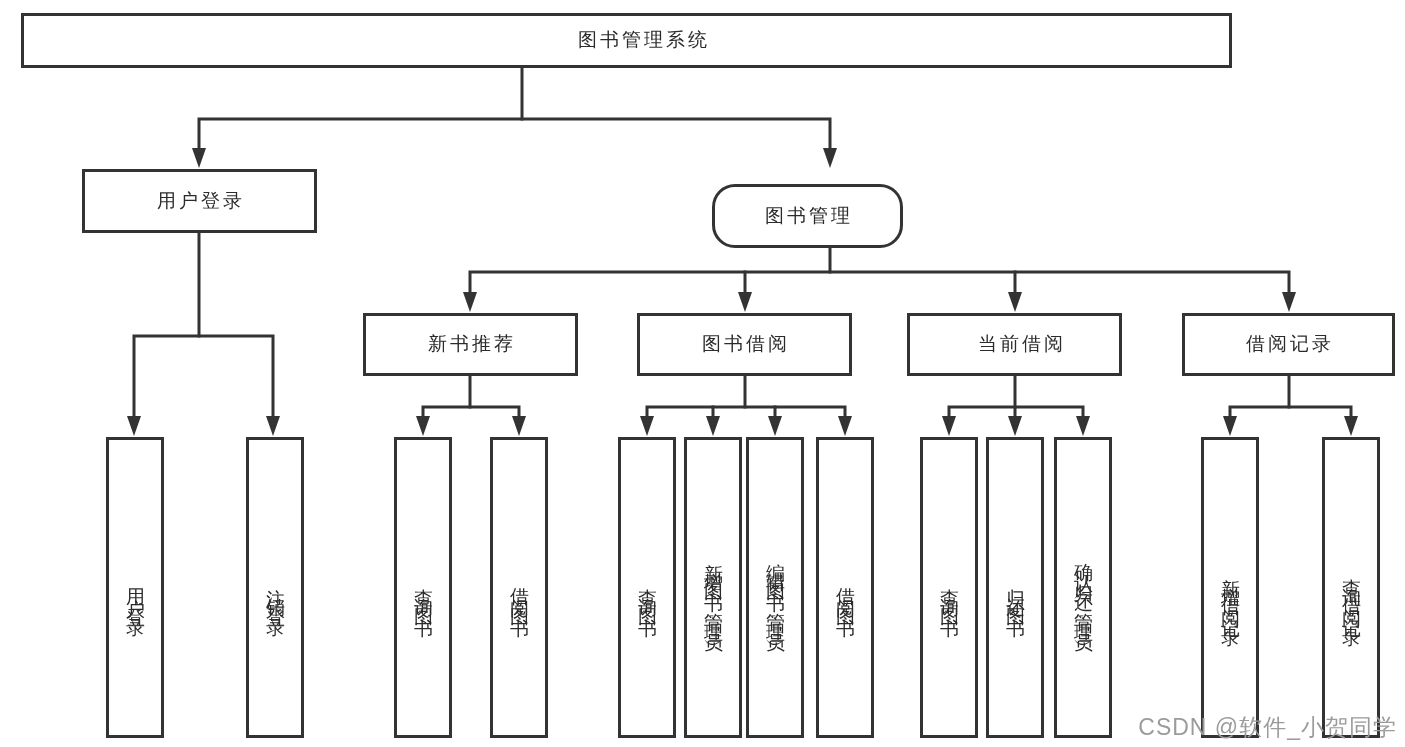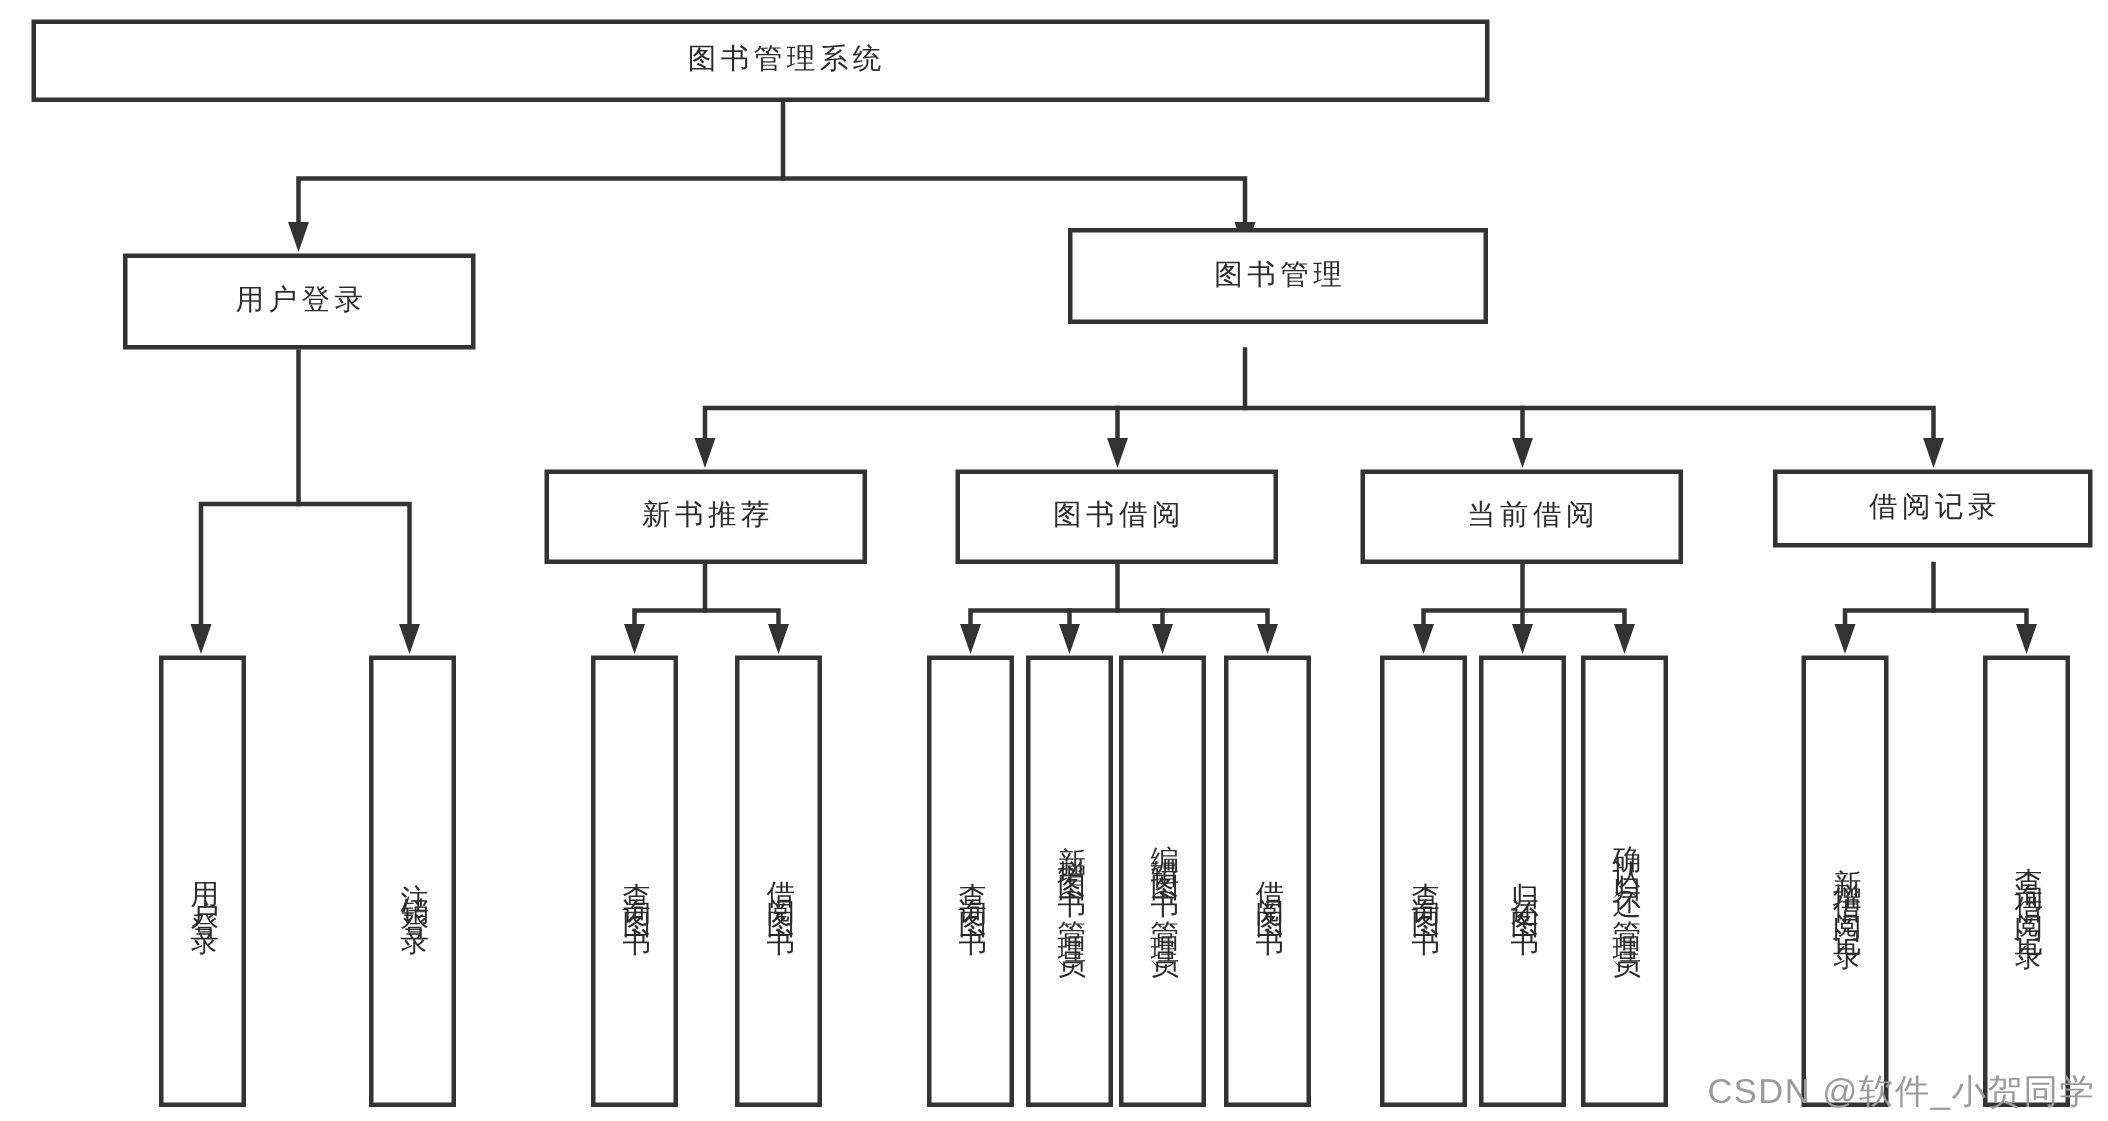--- a/index.html
+++ b/index.html
@@ -94,41 +94,41 @@
     </g>
 
     <g>
       <path d="M1289 376 V407"></path>
       <path d="M1230 417 V407 H1351 V417"></path>
       <polygon points="1223,416 1237,416 1230,436"></polygon>
       <polygon points="1344,416 1358,416 1351,436"></polygon>
     </g>
   </svg>
 
-  <div class="hnode" style="left:21px;top:13px;width:972px;height:55px;padding-left:32px;">
+  <div class="hnode" style="left:21px;top:13px;width:1211px;height:55px;padding-left:32px;">
     <span class="lbl">图书管理系统</span>
   </div>
 
   <div class="hnode" style="left:82px;top:169px;width:235px;height:64px;">
     <span class="lbl">用户登录</span>
   </div>
-  <div class="hnode" style="left:712px;top:152px;width:280px;height:64px;">
+  <div class="hnode" style="left:712px;top:184px;width:191px;height:64px;border-radius:23px;">
     <span class="lbl">图书管理</span>
   </div>
 
   <div class="hnode" style="left:363px;top:313px;width:215px;height:63px;">
     <span class="lbl">新书推荐</span>
   </div>
   <div class="hnode" style="left:637px;top:313px;width:215px;height:63px;">
     <span class="lbl">图书借阅</span>
   </div>
   <div class="hnode" style="left:907px;top:313px;width:215px;height:63px;padding-left:12px;">
     <span class="lbl">当前借阅</span>
   </div>
-  <div class="hnode" style="left:1182px;top:313px;width:213px;height:52px;">
+  <div class="hnode" style="left:1182px;top:313px;width:213px;height:63px;">
     <span class="lbl">借阅记录</span>
   </div>
 
   <div class="vnode" style="left:106px;top:437px;width:58px;height:301px;">
     <span class="lbl">用户登录</span>
   </div>
   <div class="vnode" style="left:246px;top:437px;width:58px;height:301px;">
     <span class="lbl">注销登录</span>
   </div>
   <div class="vnode" style="left:394px;top:437px;width:58px;height:301px;">

